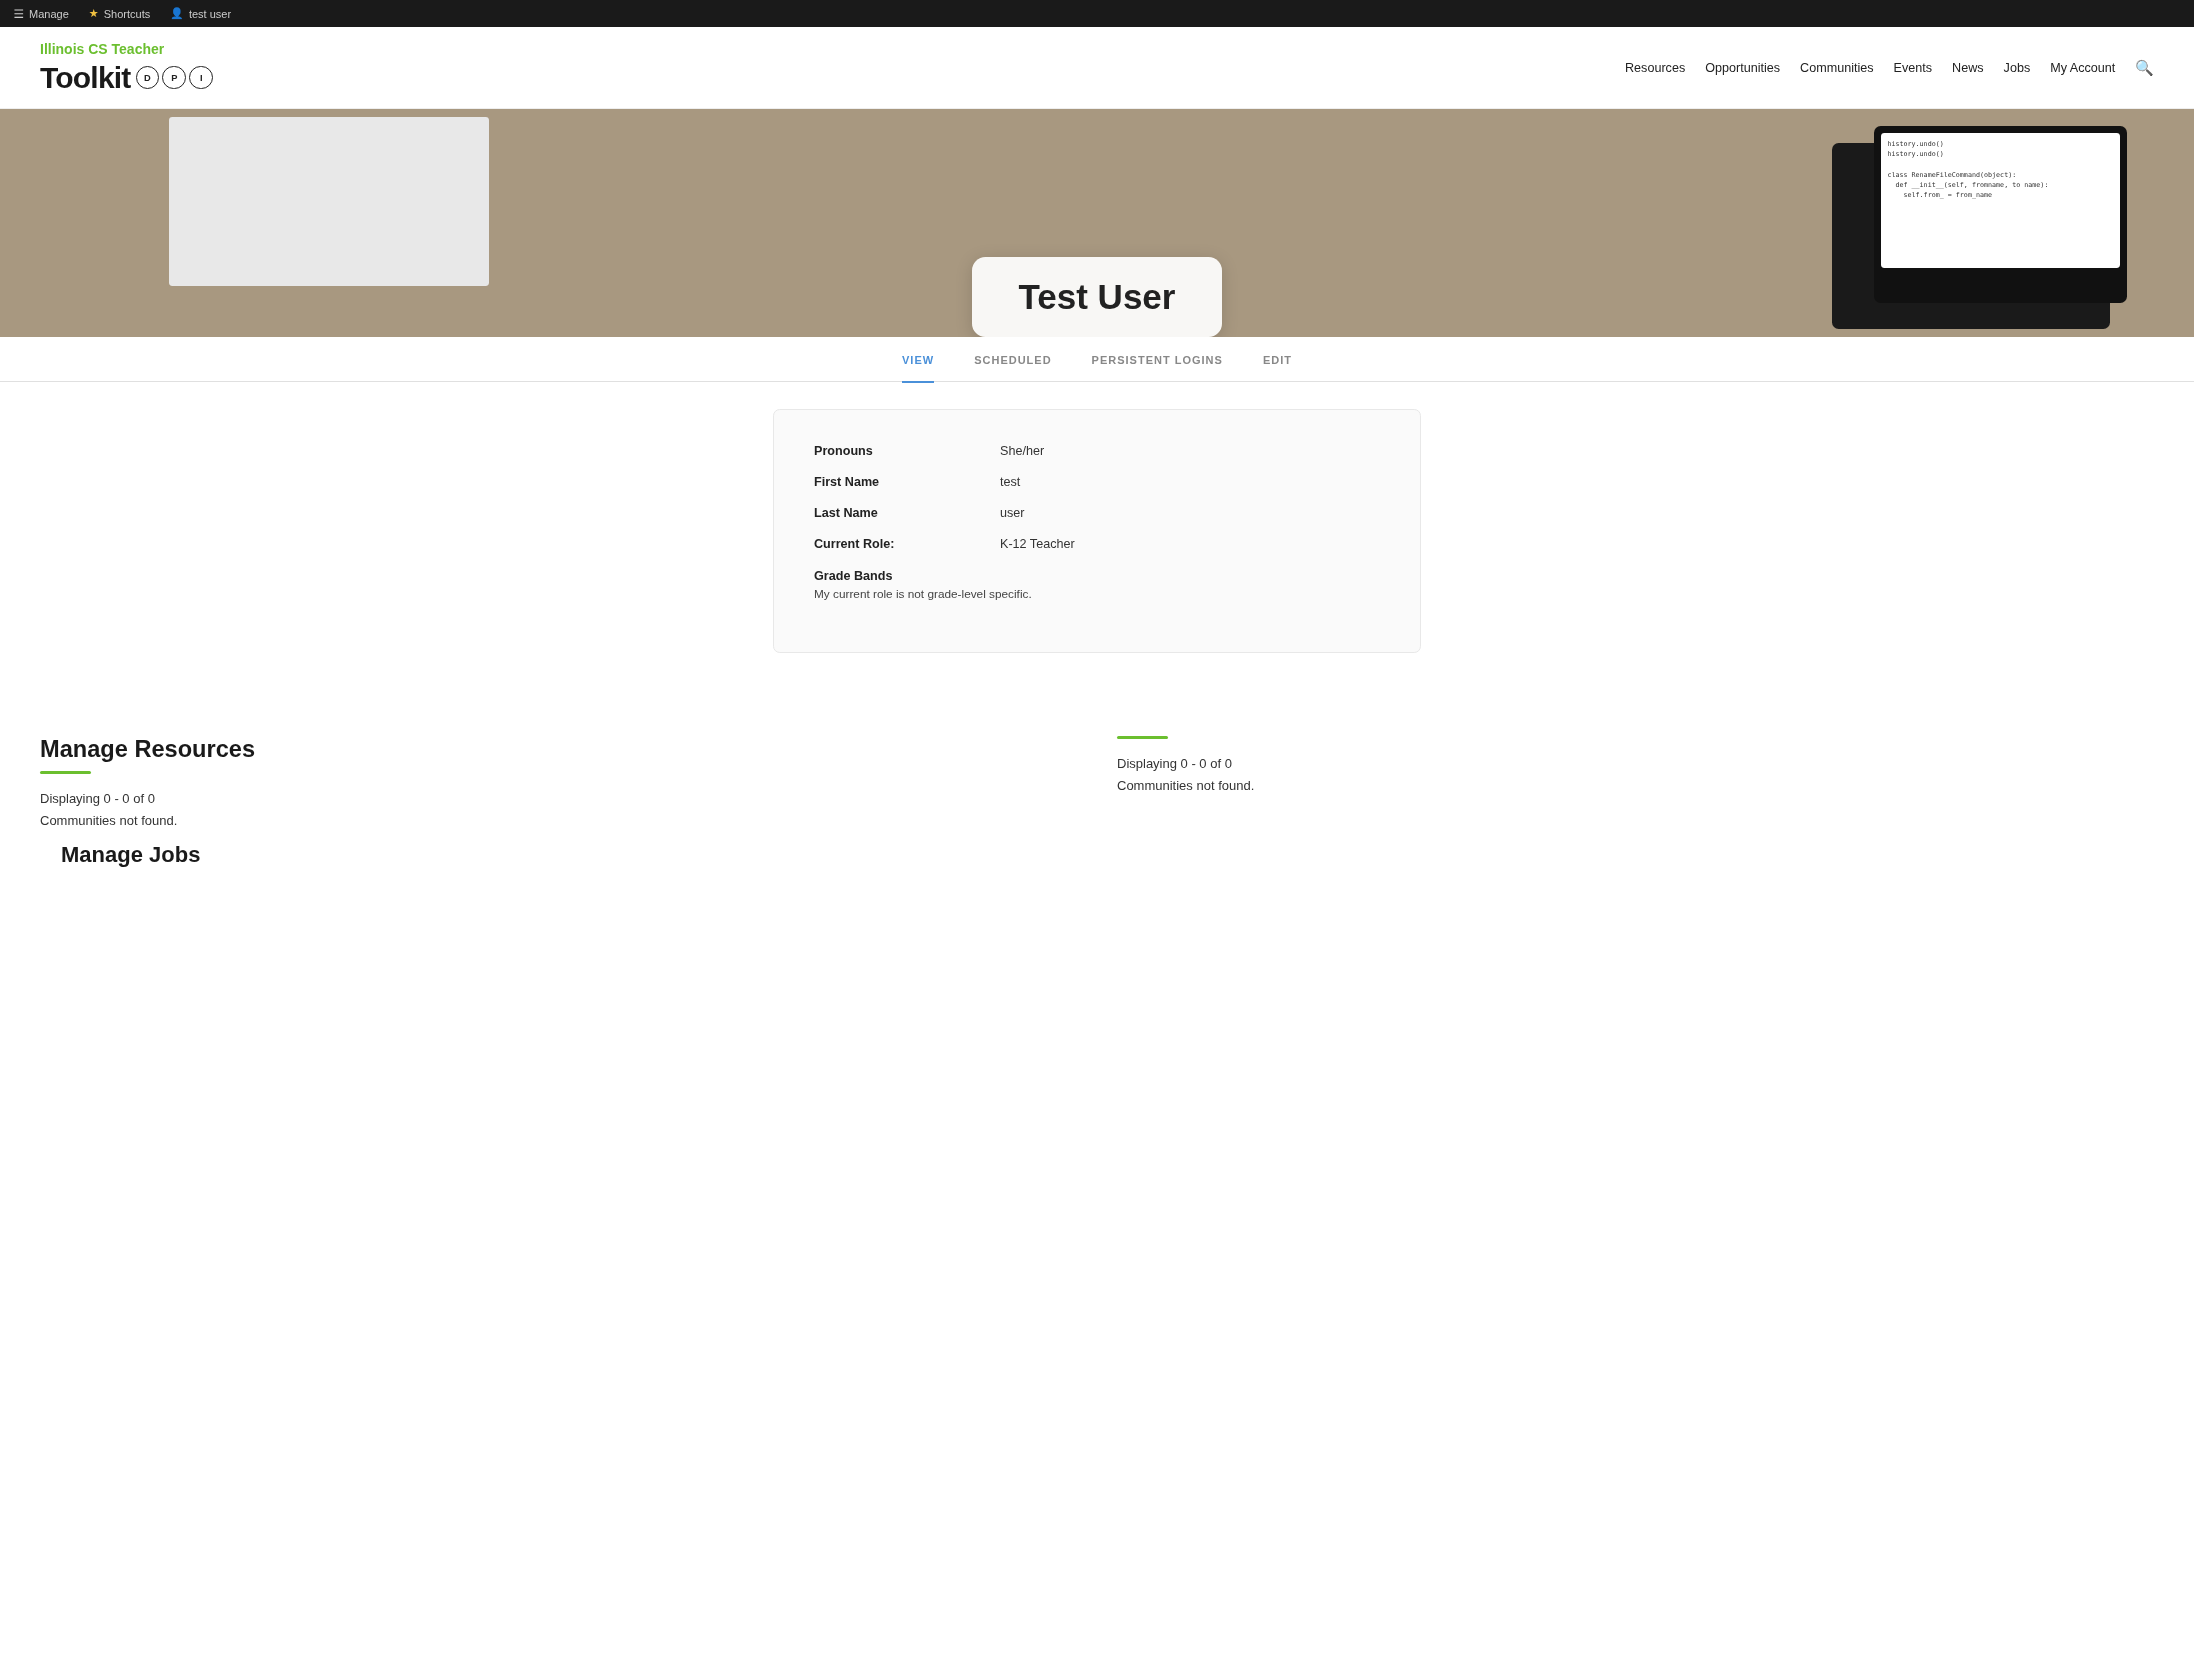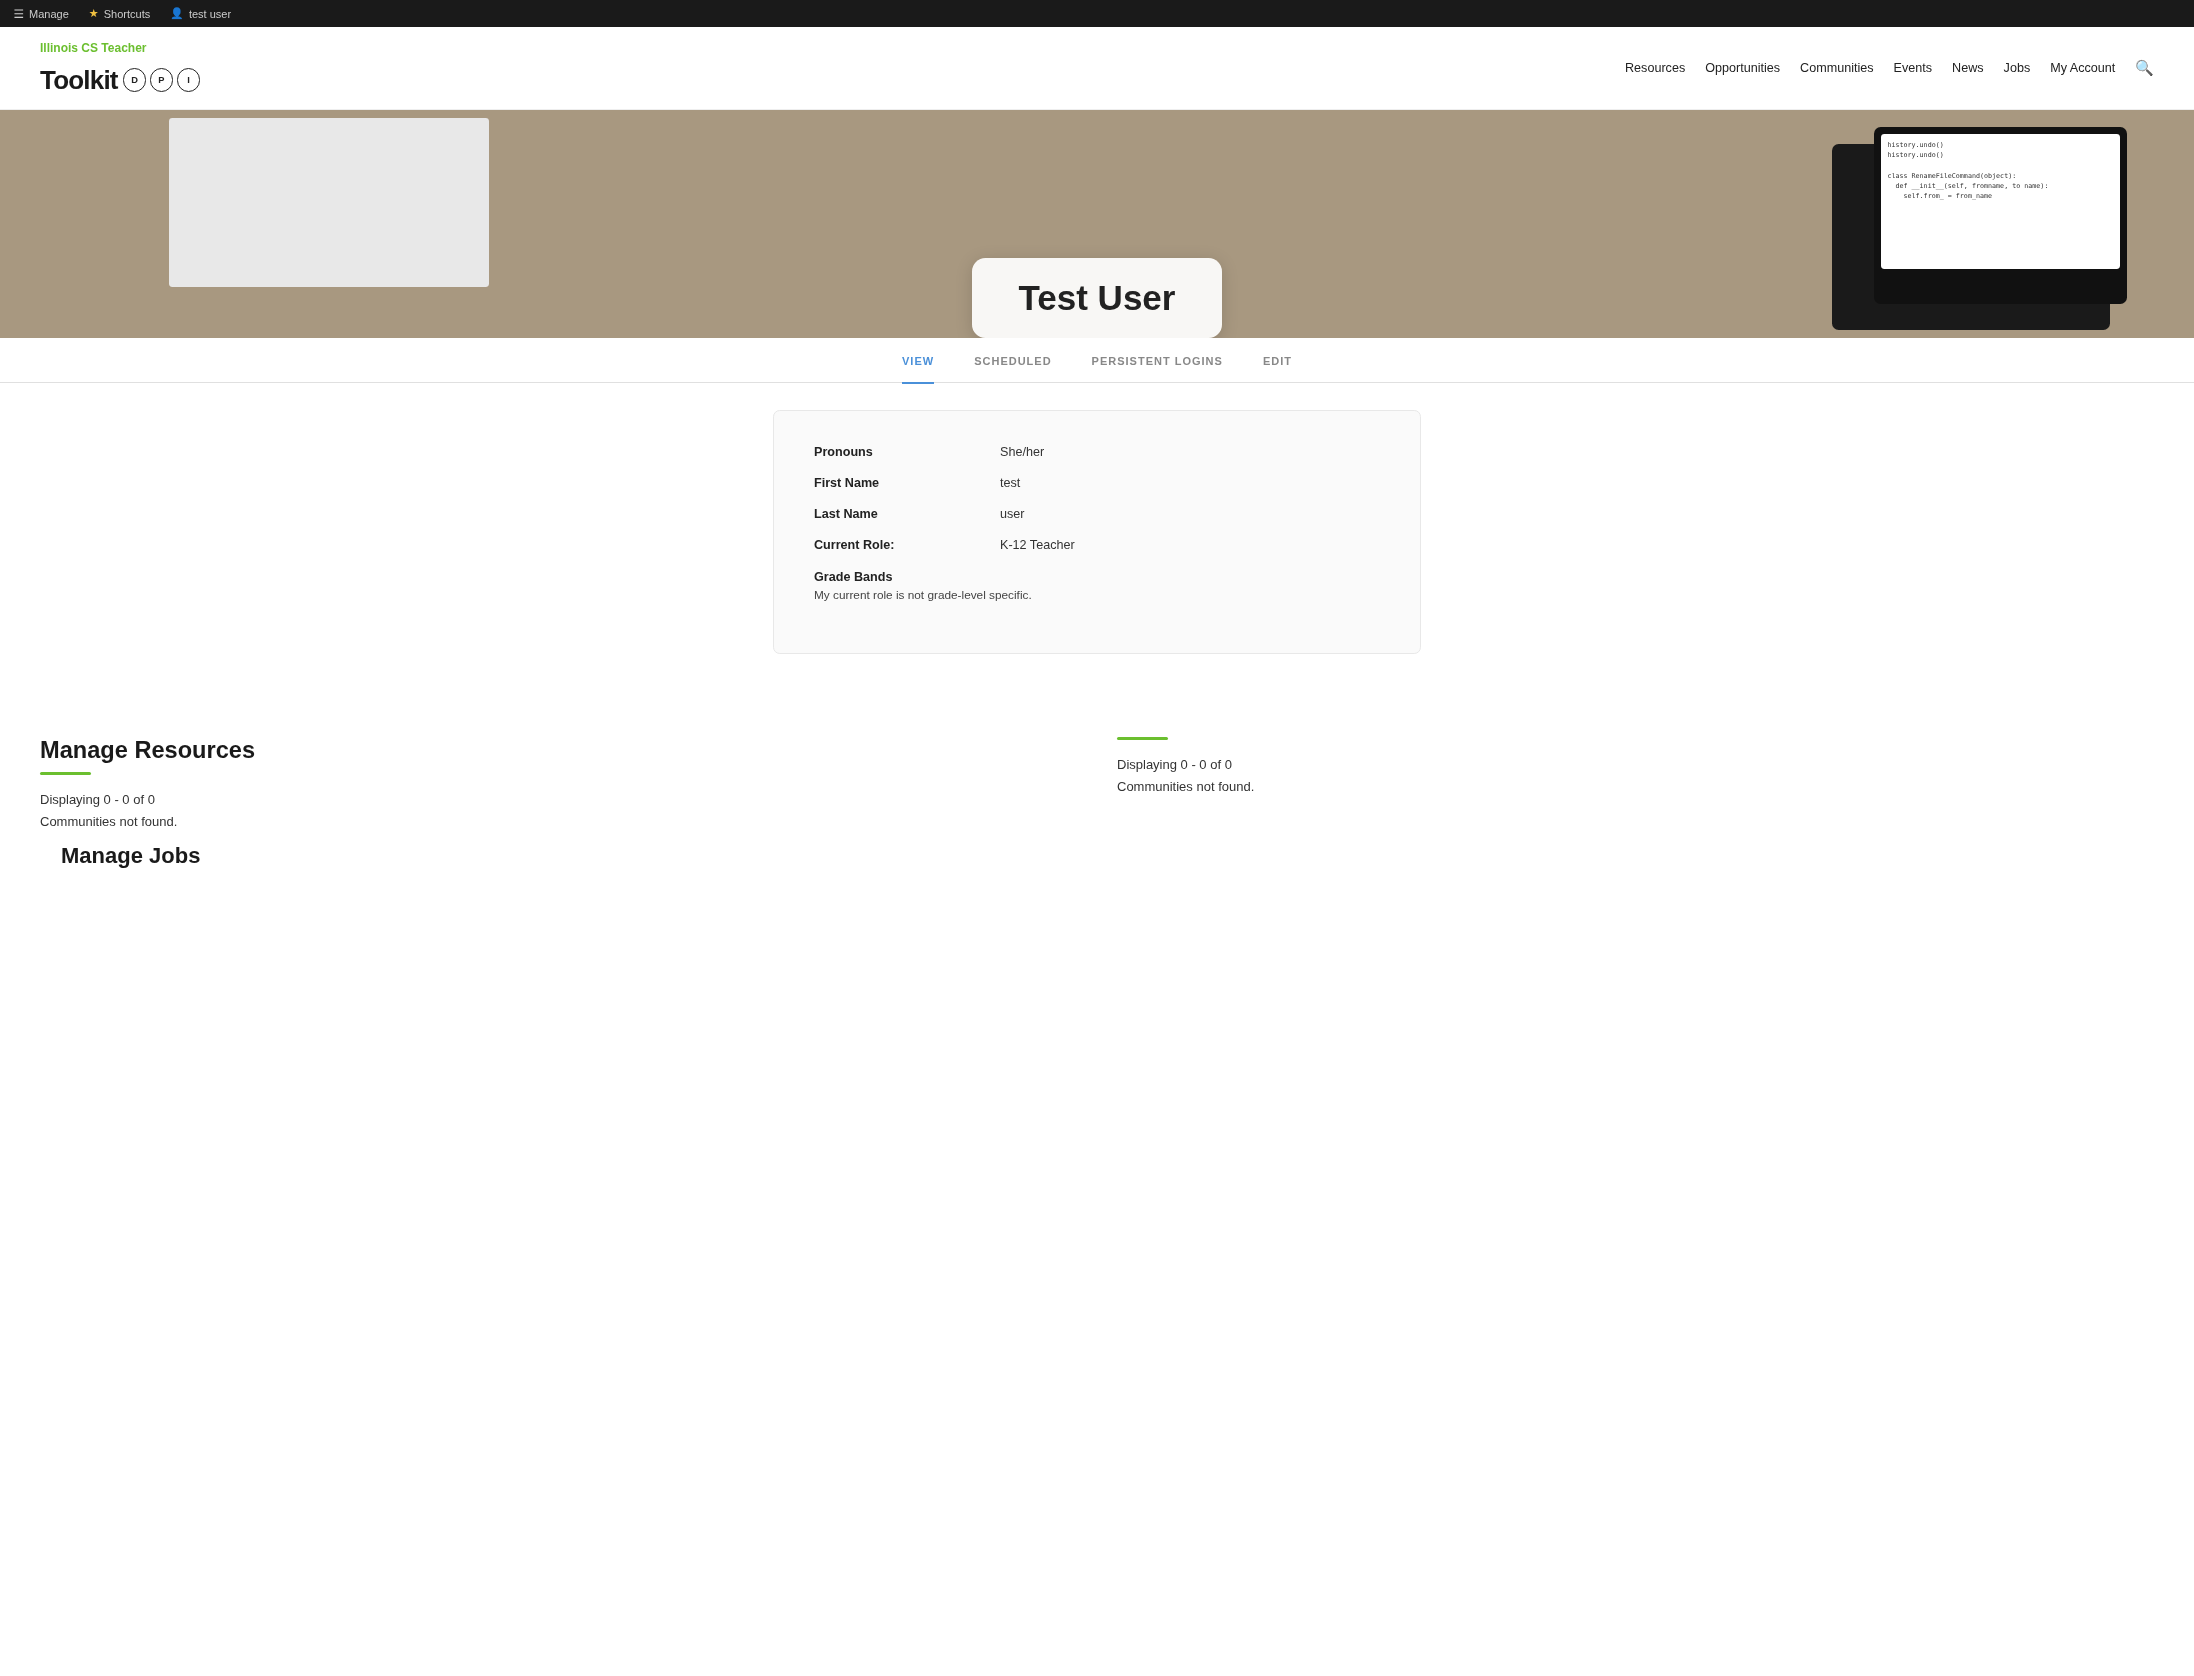--- a/index.html
+++ b/index.html
@@ -35,31 +35,31 @@
       padding: 13.5px 40px;
       border-bottom: 0.8px solid #eee;
       background: #fff;
     }
     .logo-area {
       display: flex;
       flex-direction: column;
     }
     .logo-subtitle {
       color: #6bbf2f;
-      font-size: 12px;
+      font-size: 14px;
       font-weight: 600;
-      margin-bottom: 10px;
+      margin-bottom: 4px;
     }
     .logo-main {
       display: flex;
       align-items: center;
       gap: 5px;
     }
     .logo-text {
-      font-size: 26px;
+      font-size: 30px;
       font-weight: 900;
       color: #1a1a1a;
       letter-spacing: -0.8px;
     }
     .logo-badges {
       display: flex;
       gap: 3.4px;
     }
     .logo-badge {
       width: 23.6px;

